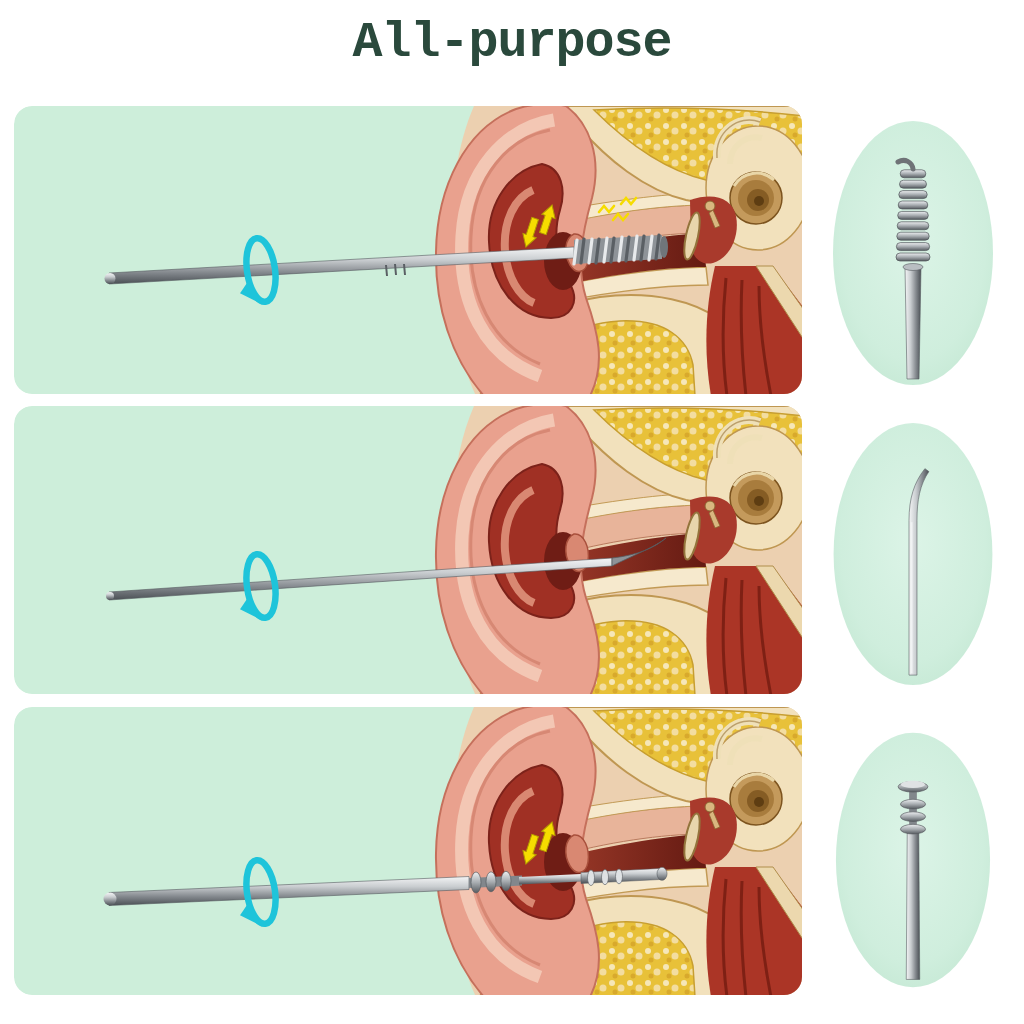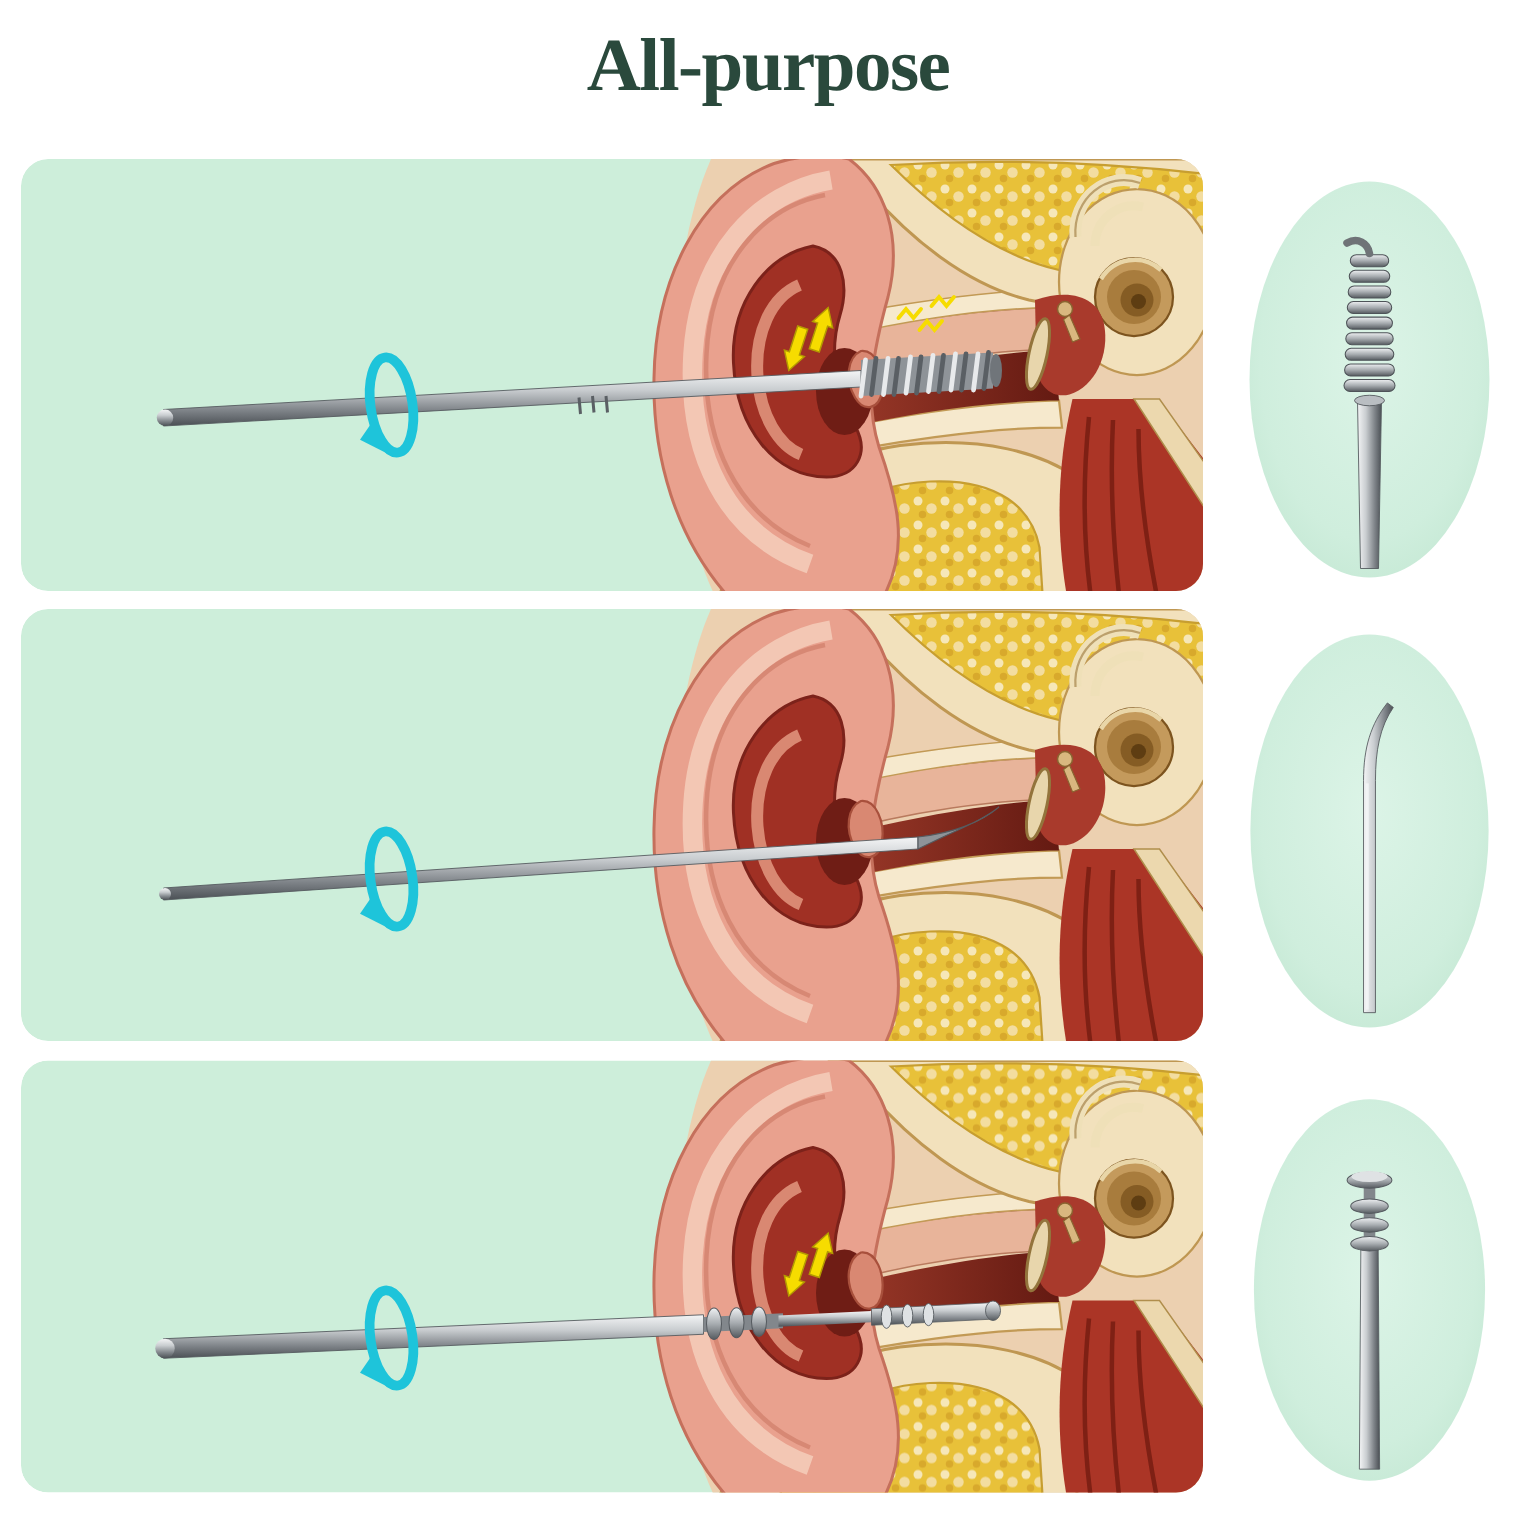--- a/index.html
+++ b/index.html
@@ -6,21 +6,21 @@
     --page-background:#ffffff;
     --panel-mint:#cdeeda;
     --title-color:#2a493c;
     --rotation-cyan:#1ec4da;
     --motion-yellow:#f6dc00;
   }
   html,body{margin:0;padding:0;background:#fff;}
   .canvas{
     position:relative;width:1024px;height:1024px;
     background:var(--page-background);
-    font-family:Liberation Serif, serif;
+    font-family:Liberation Mono, monospace;
     overflow:hidden;
   }
   .page-title{
     position:absolute;top:14px;left:0;width:100%;
     text-align:center;margin:0;
     font-size:50px;font-weight:bold;letter-spacing:-1px;
     color:var(--title-color);
   }
   .panel{position:absolute;left:14px;width:788px;height:288px;}
   .panel svg{width:100%;height:100%;display:block;}

